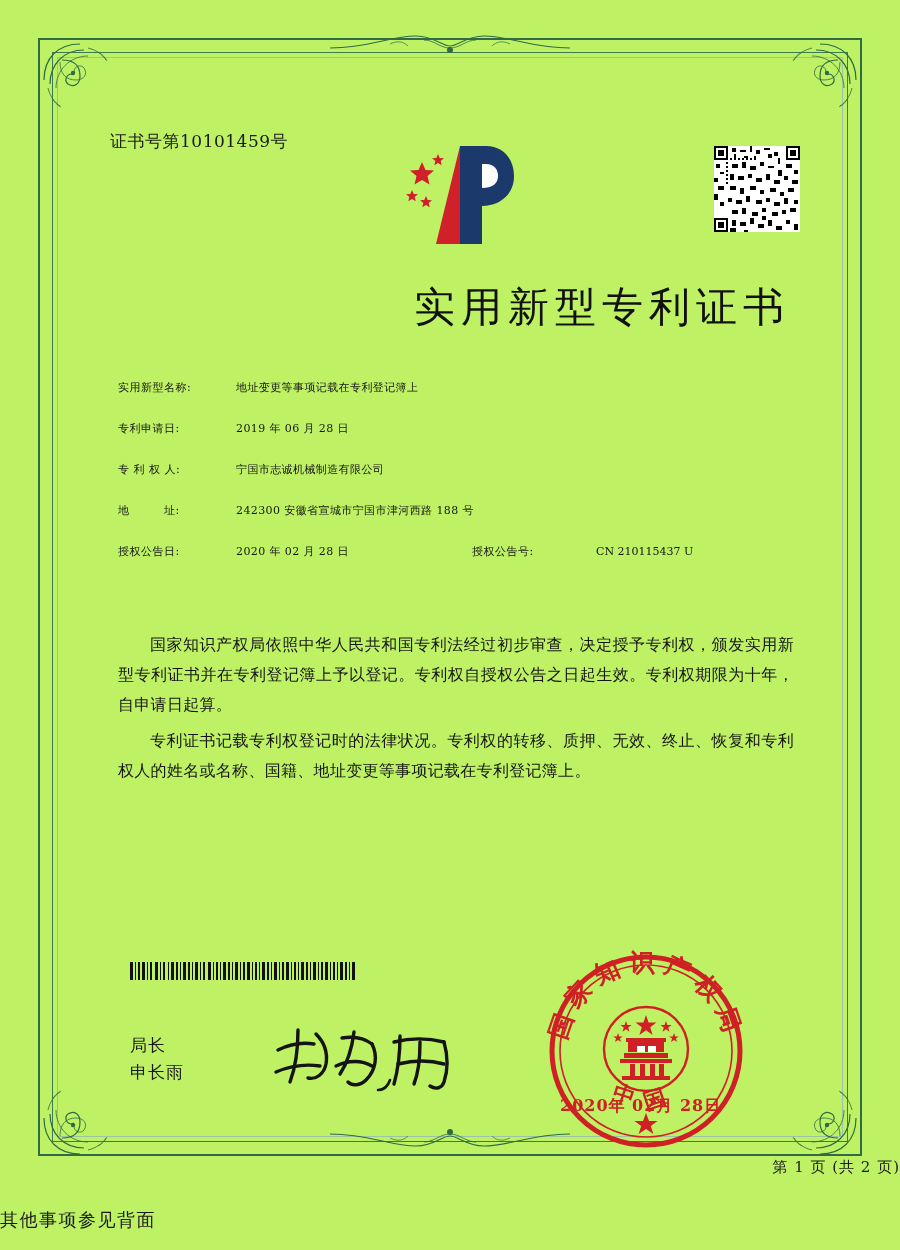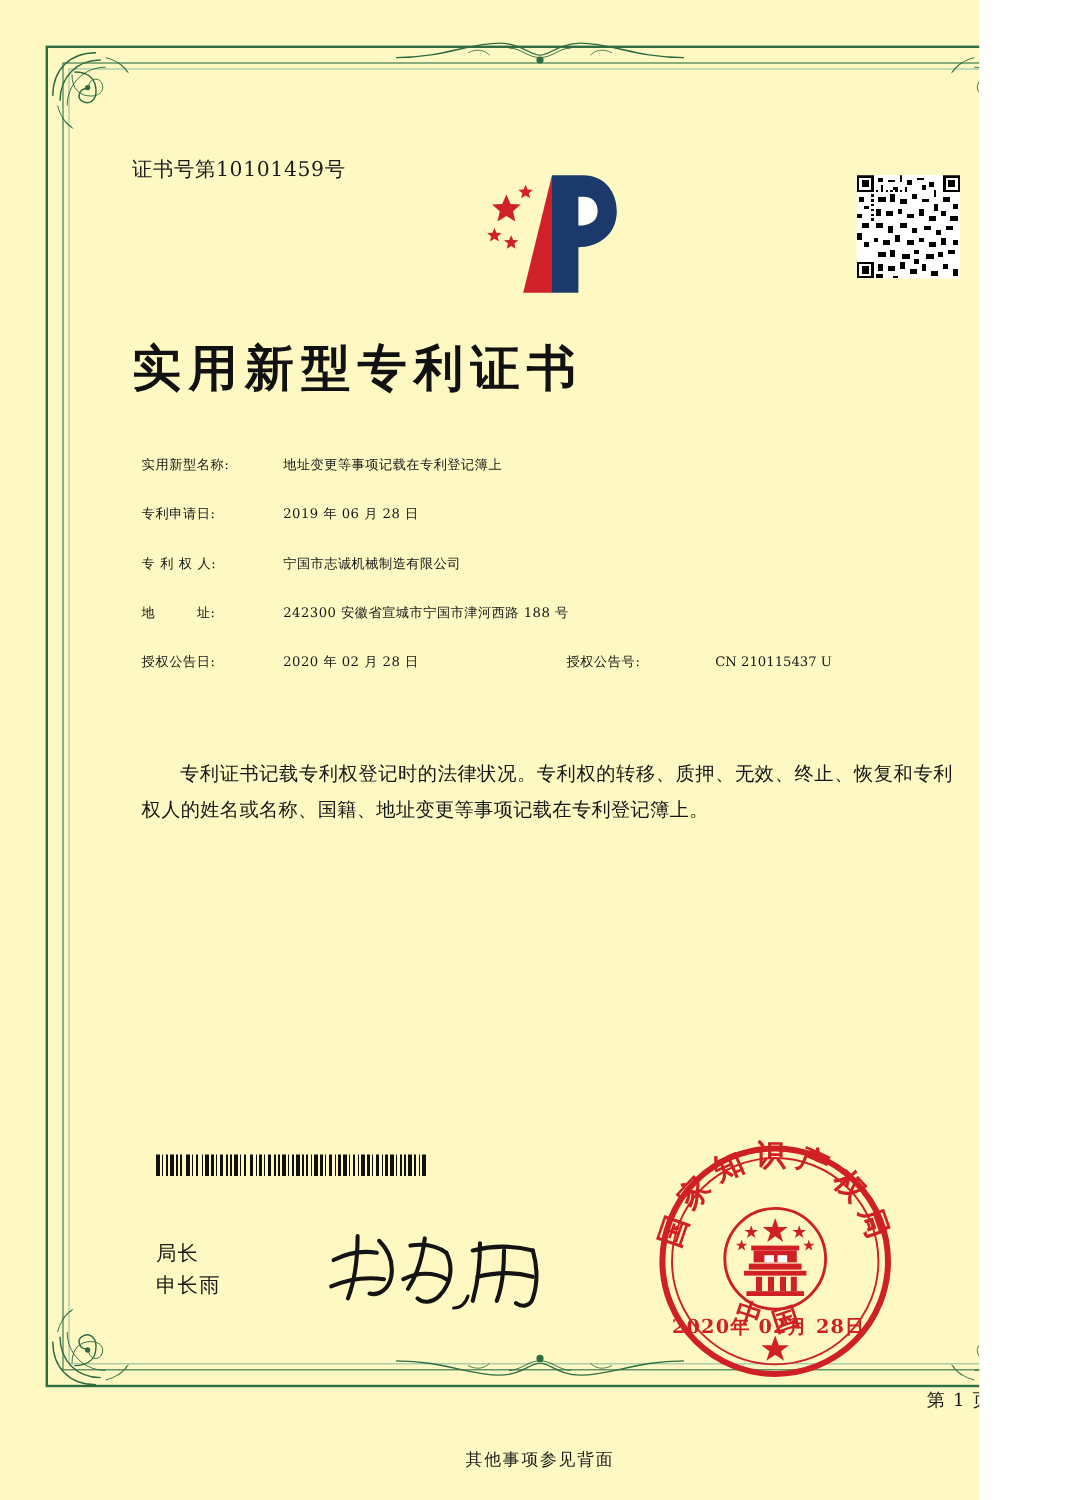--- a/index.html
+++ b/index.html
@@ -5,23 +5,23 @@
   html, body {
     margin: 0;
     padding: 0;
     background: #ffffff;
   }
   body {
     font-family: "DejaVu Sans", "Liberation Sans", sans-serif;
   }
   .page {
     position: relative;
-    width: 816px;
+    width: 900px;
     height: 1250px;
-    background: #fef9c3;
+    background: #bef264;
     overflow: hidden;
   }
 
   
   .frame-outer {
     position: absolute;
     left: 38px;
     top: 38px;
     width: 824px;
     height: 1118px;
@@ -101,23 +101,23 @@
     height: 86px;
     background: #ffffff;
   }
   .qr svg { display: block; }
 
   .doc-title {
     position: absolute;
     left: 0;
     top: 150px;
     width: 680px;
-    text-align: left;
-    font-family: "DejaVu Serif", "Liberation Serif", serif;
-    font-weight: bold;
+    text-align: right;
+    font-family: "DejaVu Serif", "Liberation Serif", serif;
+    font-weight: normal;
     font-size: 41px;
     letter-spacing: 6px;
     color: #111;
   }
 
   .fields {
     position: absolute;
     left: 8px;
     top: 250px;
     width: 672px;
@@ -231,23 +231,22 @@
     font-family: "DejaVu Serif", "Liberation Serif", serif;
     font-size: 15px;
     color: #1a1a1a;
     letter-spacing: 1px;
   }
   .footnote {
     position: absolute;
     left: 0;
     top: 1208px;
     width: 900px;
-    text-align: center;
-    font-family: "DejaVu Serif", "Liberation Serif", serif;
-    font-size: 14px;
+    font-family: "DejaVu Serif", "Liberation Serif", serif;
+    font-size: 18px;
     color: #1a1a1a;
     letter-spacing: 1.5px;
   }
 </style>
 </head>
 <body>
 
 <div class="page">
 
   <div class="frame-outer"></div>
@@ -480,20 +479,21 @@
       <div class="field-row dual">
         <div class="field-label">授权公告日:</div>
         <div class="field-value">2020 年 02 月 28 日</div>
         <div class="field-label2">授权公告号:</div>
         <div class="field-value2">CN 210115437 U</div>
       </div>
 
     </div>
 
     <div class="paragraphs">
+      <p>国家知识产权局依照中华人民共和国专利法经过初步审查，决定授予专利权，颁发实用新型专利证书并在专利登记簿上予以登记。专利权自授权公告之日起生效。专利权期限为十年，自申请日起算。</p>
       <p>专利证书记载专利权登记时的法律状况。专利权的转移、质押、无效、终止、恢复和专利权人的姓名或名称、国籍、地址变更等事项记载在专利登记簿上。</p>
     </div>
 
   </div>
 
   <div class="barcode">
     <svg width="226" height="18" viewBox="0 0 226 18" shape-rendering="crispEdges">
       <g fill="#111111">
         <rect x="0" y="0" width="3" height="18"></rect>
           <rect x="5" y="0" width="1" height="18"></rect>

